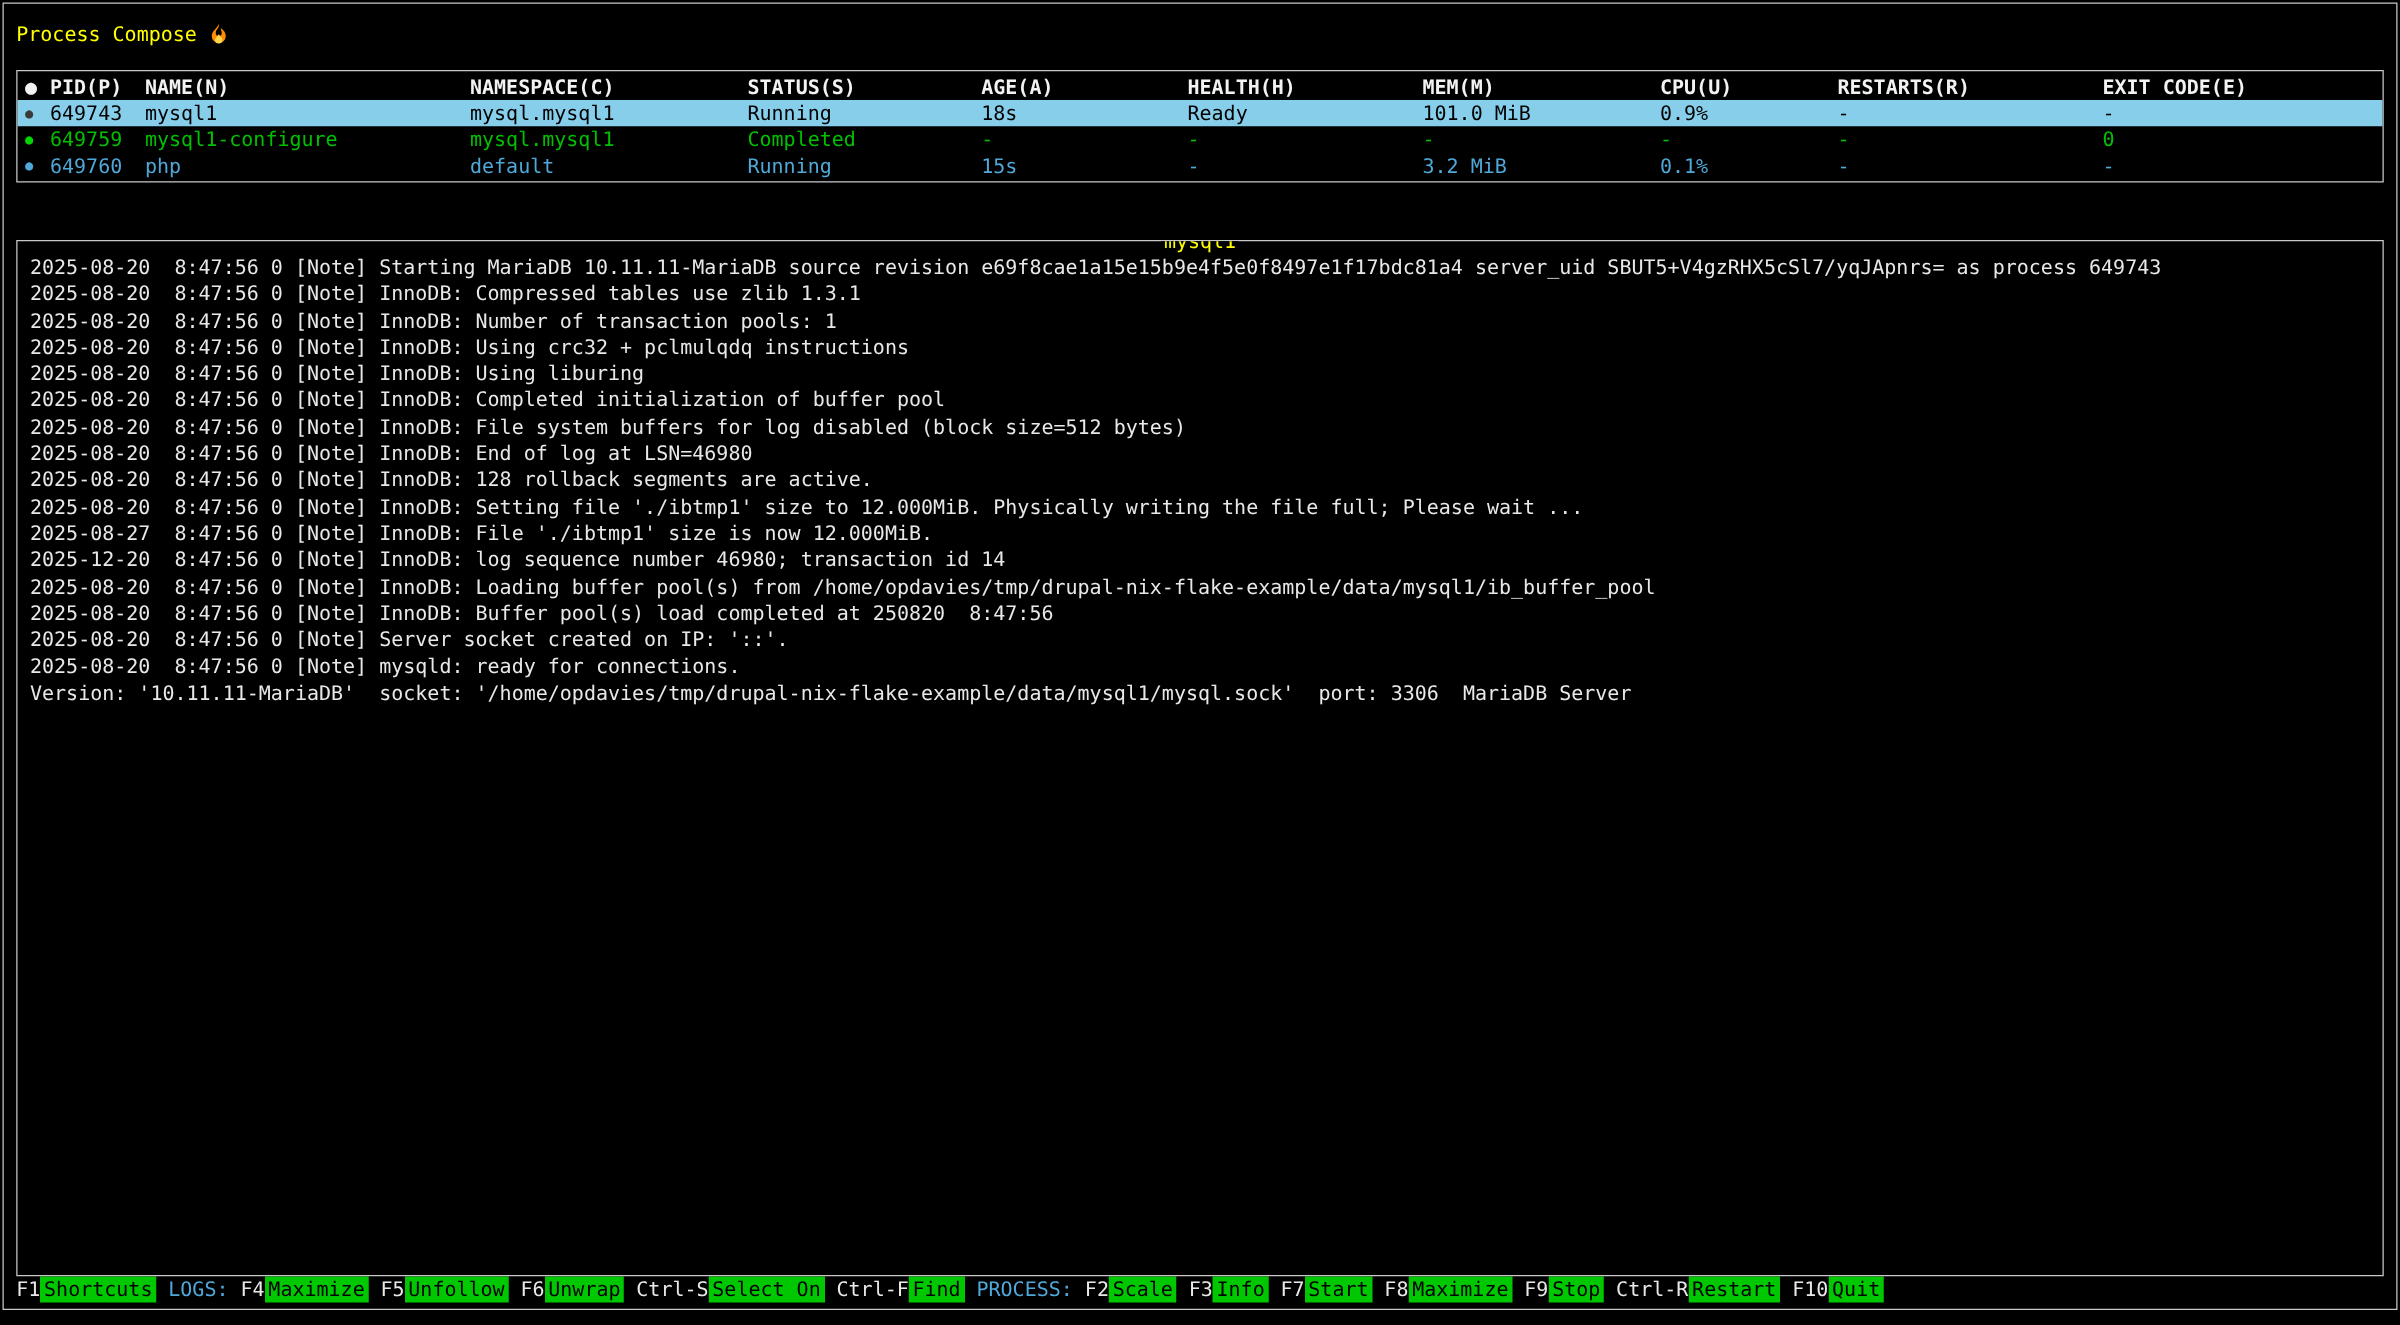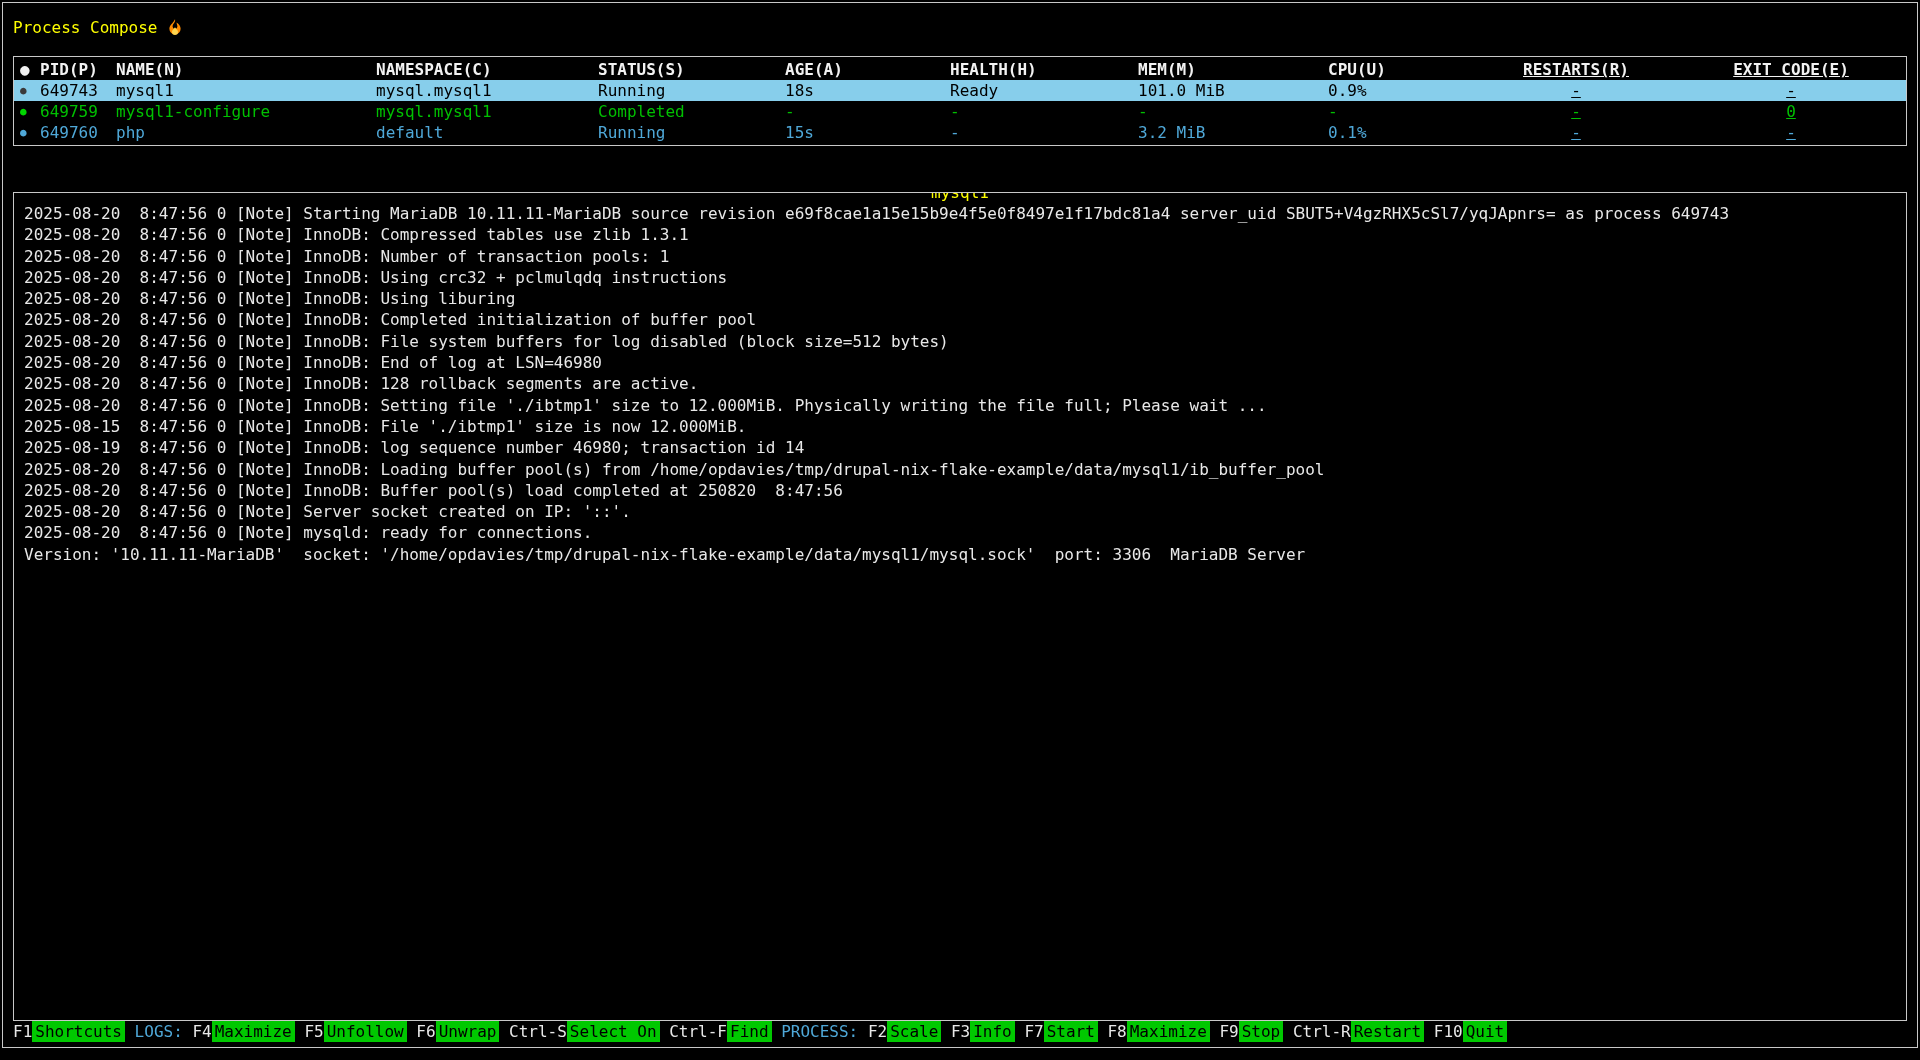--- a/index.html
+++ b/index.html
@@ -16,21 +16,21 @@
   .hdr-label { color:var(--yellow,#ffff00); display:inline-block; width:11ch; white-space:pre; }
   .hdr-value { color:var(--fg,#e8e8e8); }
   .app-title { color:var(--yellow,#ffff00); display:flex; align-items:flex-start; gap:8px; line-height:21px; }
 
   
   .table-box { border:1px solid var(--border,#c8c8c8); margin-top:18px; padding:2px 0; }
   .trow { display:grid;
           grid-template-columns:20px 76px 260px 222px 187px 165px 188px 190px 142px 1fr 218px;
           line-height:21px; padding:0 6px; white-space:pre; align-items:center; }
   .tcell { overflow:hidden; }
-  .c-r { text-align:center;text-decoration:underline; }
+  .c-r { text-align:left; }
   .thead { font-weight:bold; color:#f2f2f2; }
   .row-selected { background:var(--sel-bg,#87ceeb); color:var(--sel-fg,#000); }
   .dot { font-size:11px; }
 
   
   .log-box { flex:1; border:1px solid var(--border,#c8c8c8); margin-top:46px;
              position:relative; padding:10px 10px; overflow:hidden; }
   .log-title { position:absolute; top:-11px; left:50%; transform:translateX(-50%);
                background:var(--bg,#000); color:var(--yellow,#ffff00); padding:0 2px; line-height:21px; }
   .log-line { white-space:pre; line-height:21.3px; }
@@ -73,22 +73,22 @@
         <div class="log-line">2025-08-20  8:47:56 0 [Note] Starting MariaDB 10.11.11-MariaDB source revision e69f8cae1a15e15b9e4f5e0f8497e1f17bdc81a4 server_uid SBUT5+V4gzRHX5cSl7/yqJApnrs= as process 649743</div>
         <div class="log-line">2025-08-20  8:47:56 0 [Note] InnoDB: Compressed tables use zlib 1.3.1</div>
         <div class="log-line">2025-08-20  8:47:56 0 [Note] InnoDB: Number of transaction pools: 1</div>
         <div class="log-line">2025-08-20  8:47:56 0 [Note] InnoDB: Using crc32 + pclmulqdq instructions</div>
         <div class="log-line">2025-08-20  8:47:56 0 [Note] InnoDB: Using liburing</div>
         <div class="log-line">2025-08-20  8:47:56 0 [Note] InnoDB: Completed initialization of buffer pool</div>
         <div class="log-line">2025-08-20  8:47:56 0 [Note] InnoDB: File system buffers for log disabled (block size=512 bytes)</div>
         <div class="log-line">2025-08-20  8:47:56 0 [Note] InnoDB: End of log at LSN=46980</div>
         <div class="log-line">2025-08-20  8:47:56 0 [Note] InnoDB: 128 rollback segments are active.</div>
         <div class="log-line">2025-08-20  8:47:56 0 [Note] InnoDB: Setting file './ibtmp1' size to 12.000MiB. Physically writing the file full; Please wait ...</div>
-        <div class="log-line">2025-08-15  8:47:56 0 [Note] InnoDB: File './ibtmp1' size is now 12.000MiB.</div>
-        <div class="log-line">2025-08-19  8:47:56 0 [Note] InnoDB: log sequence number 46980; transaction id 14</div>
+        <div class="log-line">2025-08-27  8:47:56 0 [Note] InnoDB: File './ibtmp1' size is now 12.000MiB.</div>
+        <div class="log-line">2025-12-20  8:47:56 0 [Note] InnoDB: log sequence number 46980; transaction id 14</div>
         <div class="log-line">2025-08-20  8:47:56 0 [Note] InnoDB: Loading buffer pool(s) from /home/opdavies/tmp/drupal-nix-flake-example/data/mysql1/ib_buffer_pool</div>
         <div class="log-line">2025-08-20  8:47:56 0 [Note] InnoDB: Buffer pool(s) load completed at 250820  8:47:56</div>
         <div class="log-line">2025-08-20  8:47:56 0 [Note] Server socket created on IP: '::'.</div>
         <div class="log-line">2025-08-20  8:47:56 0 [Note] mysqld: ready for connections.</div>
         <div class="log-line">Version: '10.11.11-MariaDB'  socket: '/home/opdavies/tmp/drupal-nix-flake-example/data/mysql1/mysql.sock'  port: 3306  MariaDB Server</div>
       </div>
   </div>
 
   <div class="statusbar" id="shortcut-bar"><span class="key">F1</span><span class="chip">Shortcuts</span> <span class="cat">LOGS:</span> <span class="key">F4</span><span class="chip">Maximize</span> <span class="key">F5</span><span class="chip">Unfollow</span> <span class="key">F6</span><span class="chip">Unwrap</span> <span class="key">Ctrl-S</span><span class="chip">Select On</span> <span class="key">Ctrl-F</span><span class="chip">Find</span> <span class="cat">PROCESS:</span> <span class="key">F2</span><span class="chip">Scale</span> <span class="key">F3</span><span class="chip">Info</span> <span class="key">F7</span><span class="chip">Start</span> <span class="key">F8</span><span class="chip">Maximize</span> <span class="key">F9</span><span class="chip">Stop</span> <span class="key">Ctrl-R</span><span class="chip">Restart</span> <span class="key">F10</span><span class="chip">Quit</span></div>
 

